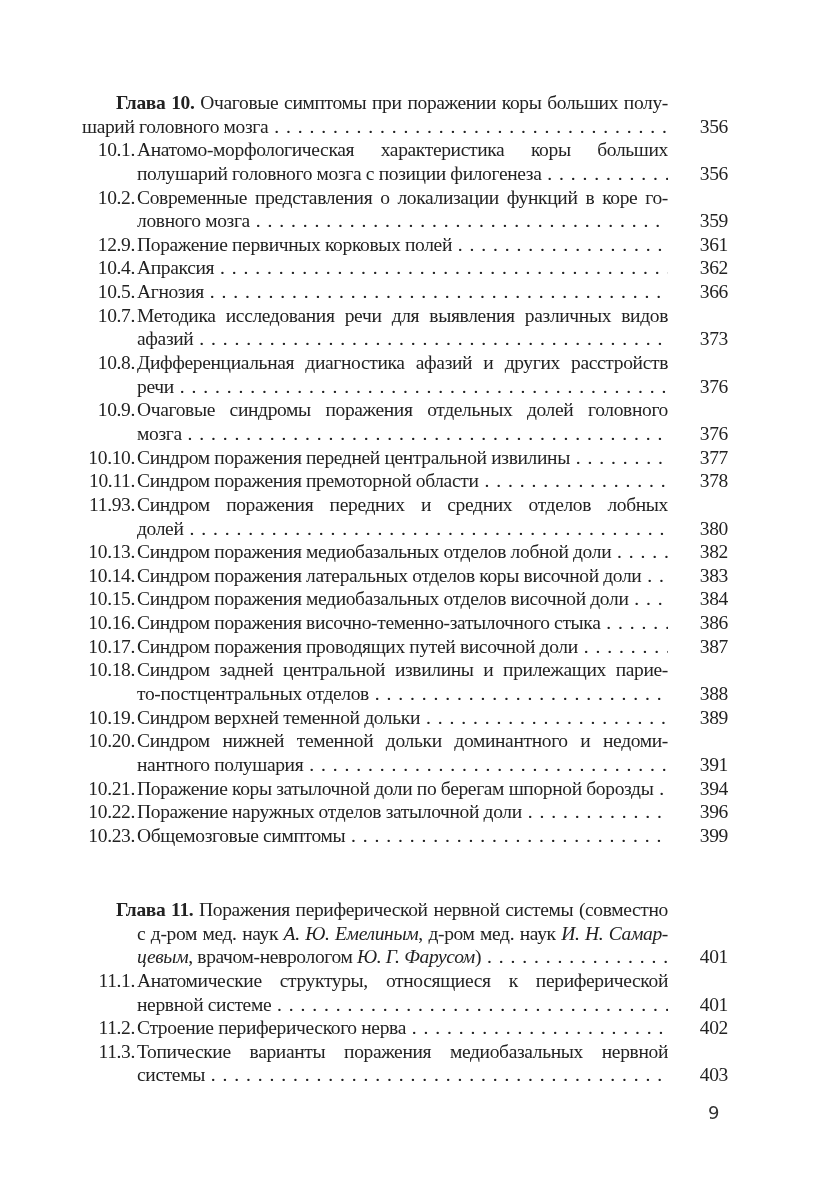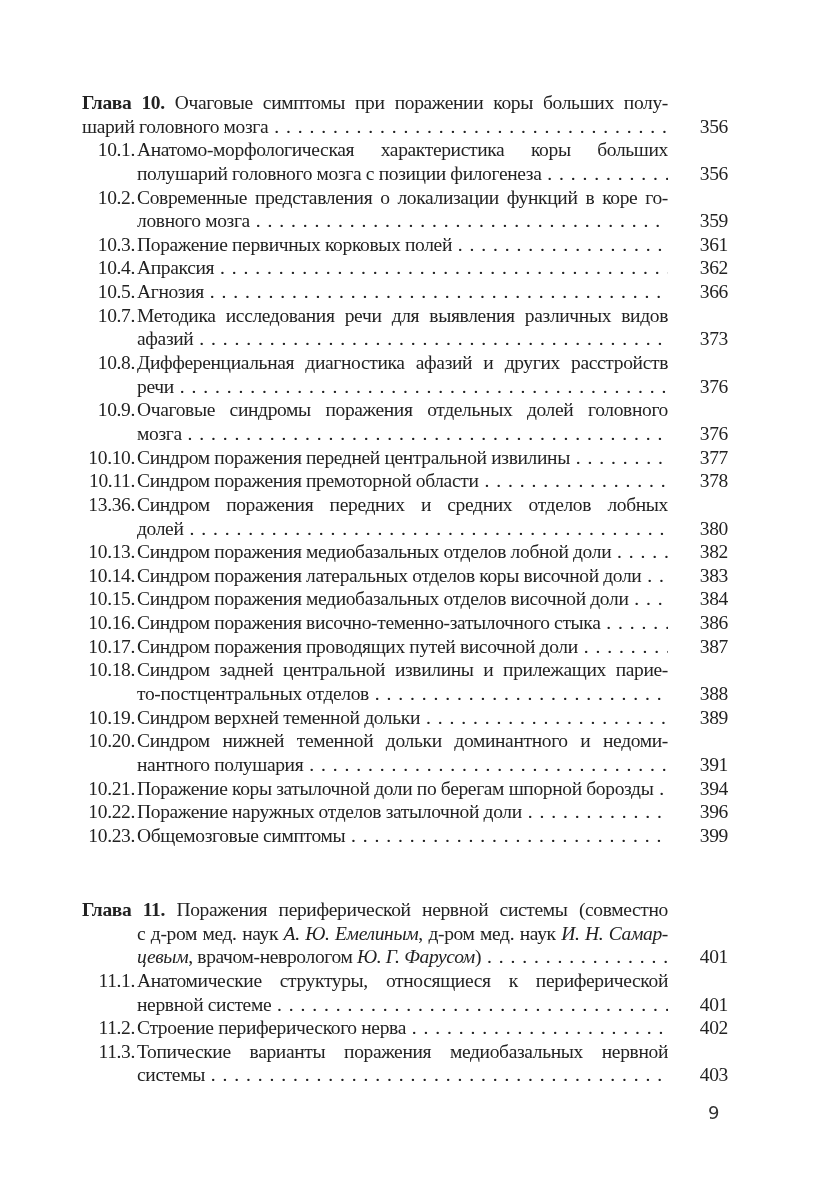--- a/index.html
+++ b/index.html
@@ -9,21 +9,21 @@
   .chapter2 { top: 898px; }
   .line { position: relative; height: 23.65px; line-height: 23.65px; font-size: 19.5px;
           white-space: nowrap; letter-spacing: -0.35px; }
   .text { position: absolute; left: 0; width: 586px; overflow: hidden; text-align: right; }
   .indent { left: 55px; width: 531px; }
   .num { position: absolute; left: 0; width: 53px; text-align: right; }
   .justify { text-align: justify; text-align-last: justify; white-space: normal; height: 23.65px; }
   .page { position: absolute; right: 0; top: 0; text-align: left; }
   .dots { overflow: hidden; }
   .dotfill::after { content: " . . . . . . . . . . . . . . . . . . . . . . . . . . . . . . . . . . . . . . . . . . . . . . . . . . . . . . . . . . . . . . . . . . . . . . . . . . . . . . ."; letter-spacing: 1px; }
-  .b { font-weight: bold; }
+  .b { font-weight: bold; margin-left: 34px; }
   .i { font-style: italic; margin-top: 8px; }
   .pagenum { position: absolute; left: 708px; top: 1102px; font-family: "DejaVu Sans", sans-serif;
              font-size: 18px; color: #333333; }
 </style>
 </head>
 <body>
 
 <div class="toc">
   <div class="line">
     <div class="text justify">
@@ -47,21 +47,21 @@
       </div>
       <div class="line">
         <span class="num">10.2.</span>
         <div class="text indent justify"><span>Современные представления о локализации функций в коре го-</span></div>
       </div>
       <div class="line">
         <div class="text indent dots"><span class="dotfill">ловного мозга</span></div>
         <span class="page">359</span>
       </div>
       <div class="line">
-        <span class="num">10.3.</span>
+        <span class="num">12.9.</span>
         <div class="text indent dots"><span class="dotfill">Поражение первичных корковых полей</span></div>
         <span class="page">361</span>
       </div>
       <div class="line">
         <span class="num">10.4.</span>
         <div class="text indent dots"><span class="dotfill">Апраксия</span></div>
         <span class="page">362</span>
       </div>
       <div class="line">
         <span class="num">10.5.</span>
@@ -96,21 +96,21 @@
         <span class="num">10.10.</span>
         <div class="text indent dots"><span class="dotfill">Синдром поражения передней центральной извилины</span></div>
         <span class="page">377</span>
       </div>
       <div class="line">
         <span class="num">10.11.</span>
         <div class="text indent dots"><span class="dotfill">Синдром поражения премоторной области</span></div>
         <span class="page">378</span>
       </div>
       <div class="line">
-        <span class="num">13.36.</span>
+        <span class="num">11.93.</span>
         <div class="text indent justify"><span>Синдром поражения передних и средних отделов лобных</span></div>
       </div>
       <div class="line">
         <div class="text indent dots"><span class="dotfill">долей</span></div>
         <span class="page">380</span>
       </div>
       <div class="line">
         <span class="num">10.13.</span>
         <div class="text indent dots"><span class="dotfill">Синдром поражения медиобазальных отделов лобной доли</span></div>
         <span class="page">382</span>

